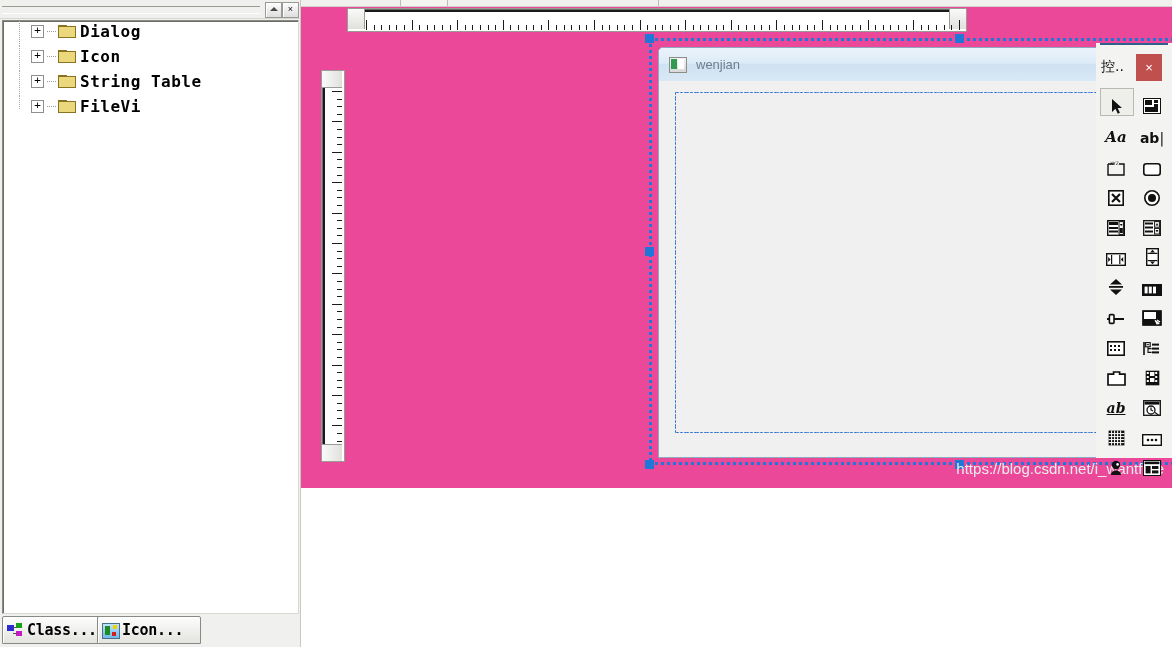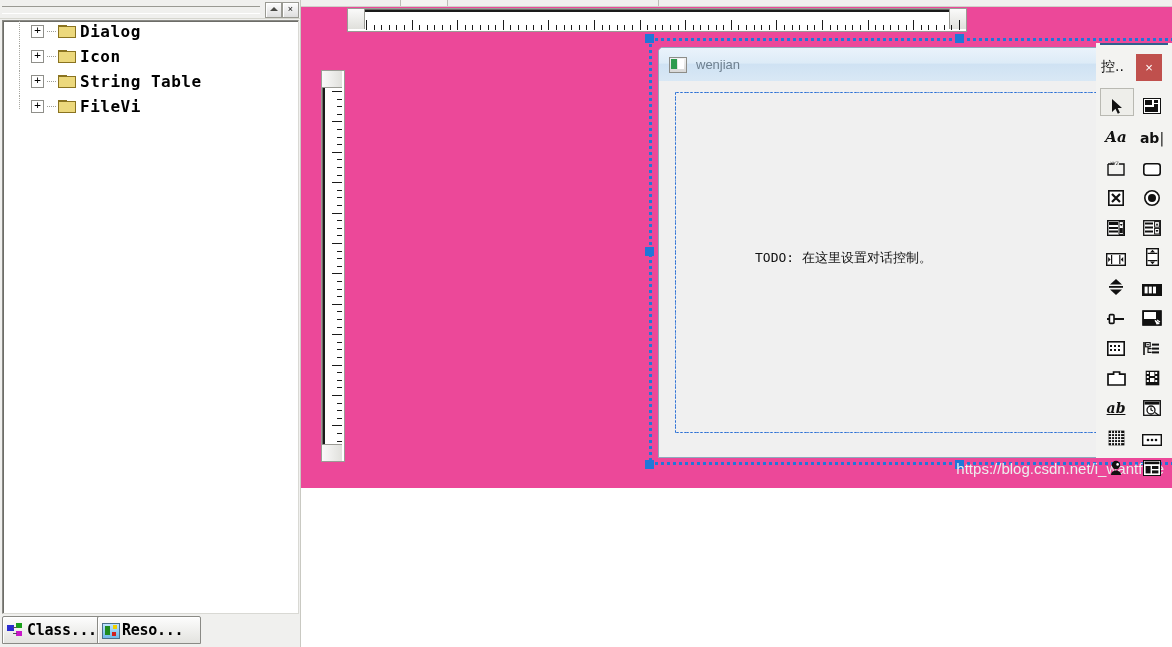--- a/index.html
+++ b/index.html
@@ -386,21 +386,21 @@
         <span class="lbl">Class...</span>
       </div>
       <div class="wstab" id="tab-reso">
         <span class="ic">
           <span class="ic-res">
               <span class="tree-g"></span>
               <span class="dotY"></span>
               <span class="dotR"></span>
             </span>
         </span>
-        <span class="lbl">Reso...</span>
+        <span class="lbl">Icon...</span>
       </div>
     </div>
   </div>
 
   <div class="divider-v"></div>
 
   <div id="editor">
 
     <div id="editor-top-strip">
       <div class="notch"></div>
@@ -577,21 +577,20 @@
       <div id="dlg-client">
         <div id="client-dash"></div>
 
         <div class="btn96" id="btn-ok">
           
         </div>
         <div class="btn96" id="btn-cancel">
           
         </div>
 
-        <div id="todo-text">TODO: 在这里设置对话控制。</div>
       </div>
     </div>
 
     <div id="watermark">https://blog.csdn.net/i_wantfree</div>
   </div>
 
   <div id="toolbox">
     <div id="toolbox-topline"></div>
     <div id="toolbox-head">
       <div id="toolbox-title">控..</div>

